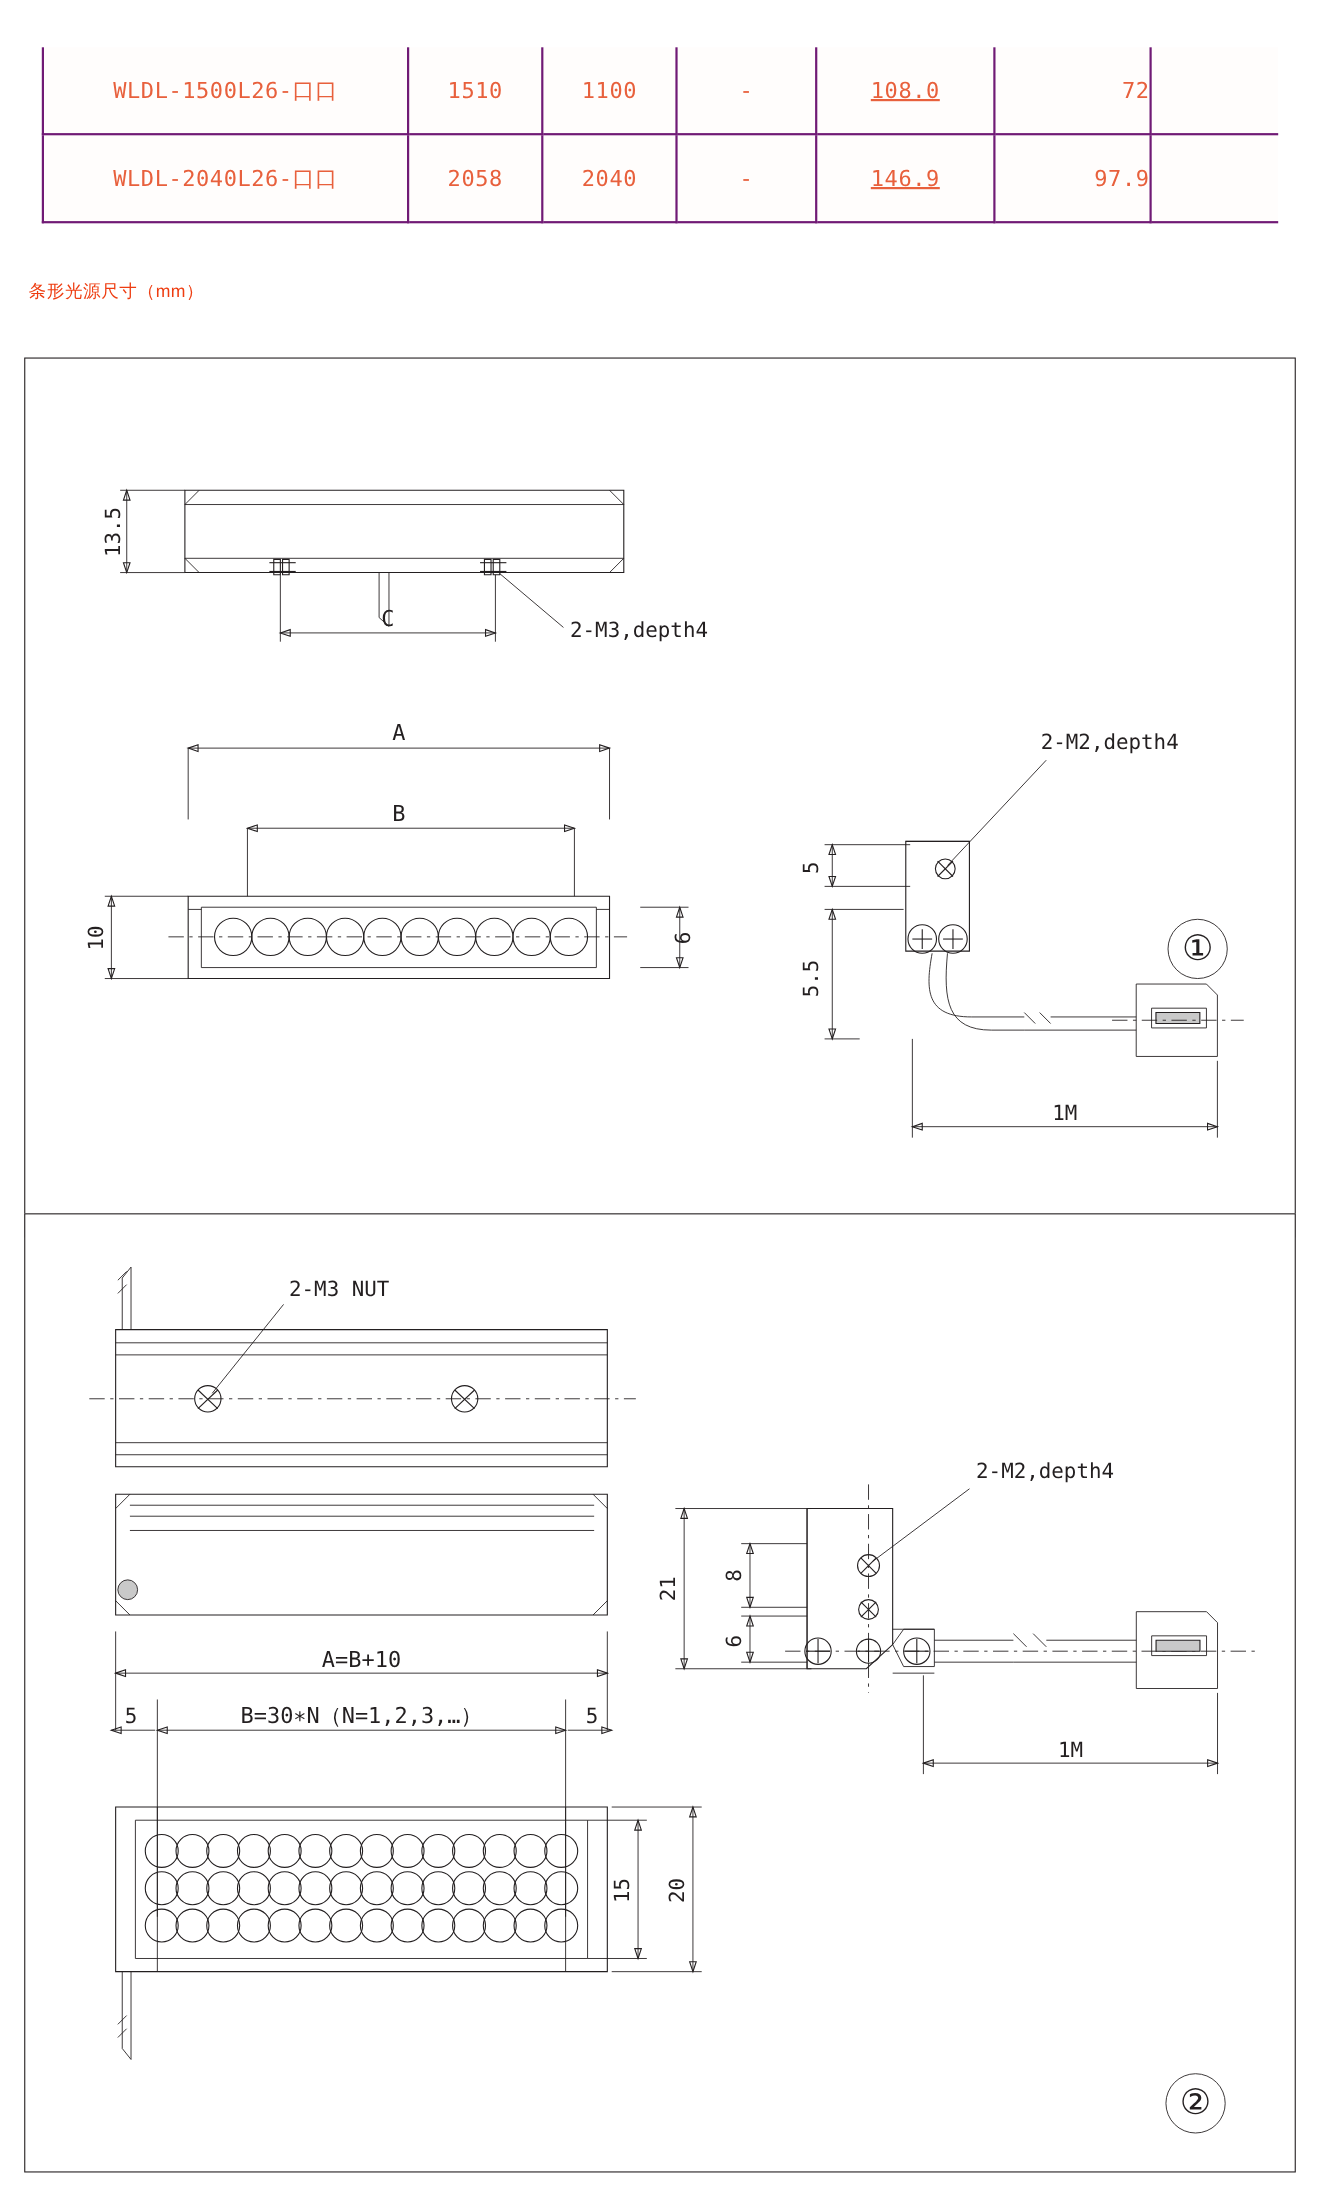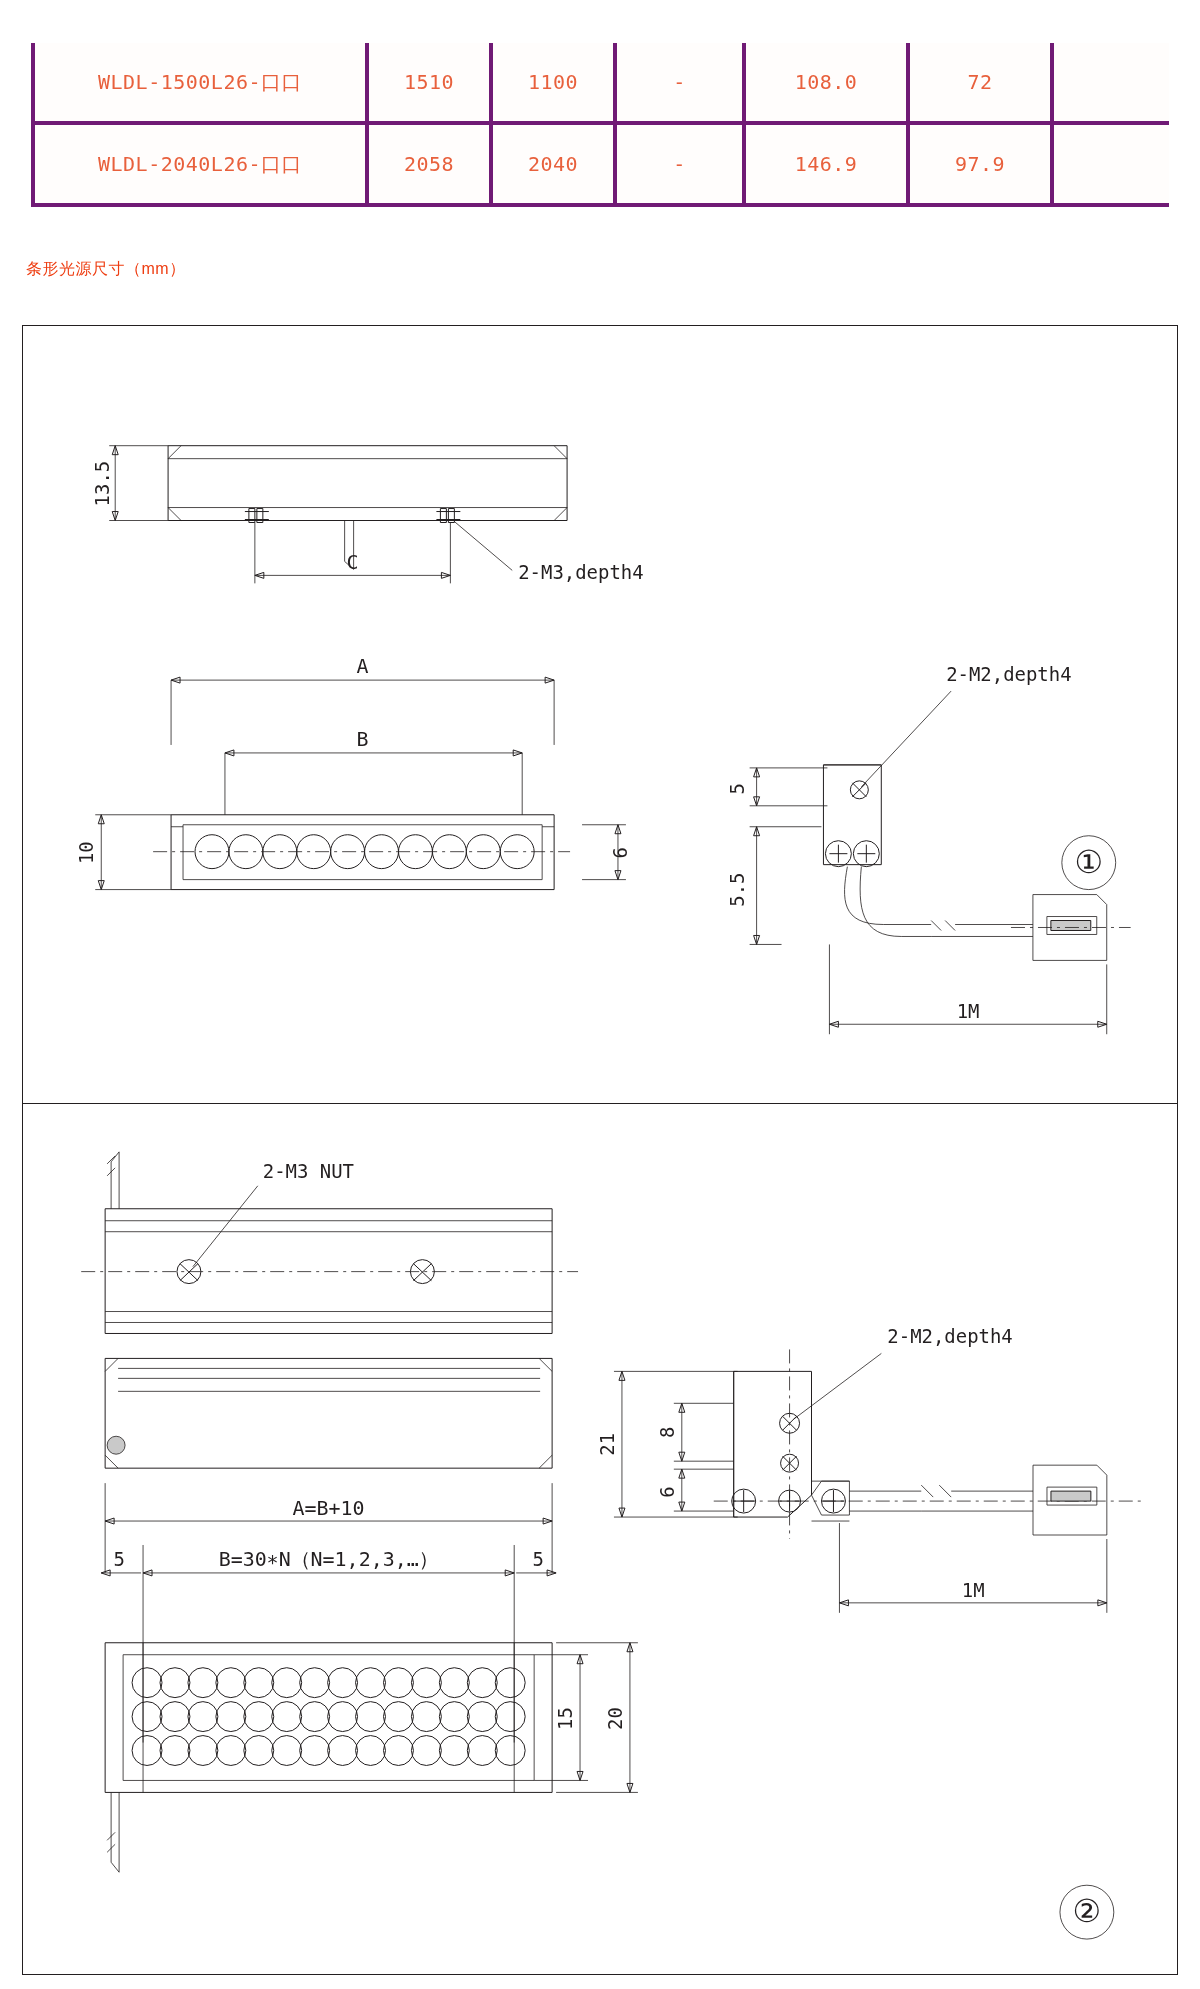--- a/index.html
+++ b/index.html
@@ -23,43 +23,45 @@
 
   
   .spec-table {
     width: 1050px;
     margin: 0 auto;
     border-collapse: collapse;
     table-layout: fixed;
     font-family: "DejaVu Sans Mono", monospace;
   }
   .spec-table td {
-    border: 4px solid #701a75;
+    border: 2px solid #701a75;
     color: #e8603c;
     font-size: 20px;
     text-align: center;
     height: 78px;
     padding: 0;
     background: #fffdfc;
     letter-spacing: 0.5px;
   }
   .spec-table td.model {
     width: 330px;
   }
   .spec-table td.num {
     width: 120px;
   }
   .spec-table td.dash {
     width: 125px;
   }
   .spec-table td.val {
     width: 160px;
+    text-decoration: underline;
   }
   .spec-table td.last {
     width: 140px;
+    text-align: right;
   }
   .spec-table td.blank {
     width: 115px;
     border-right: none;
   }
   .spec-table tr:first-child td {
     border-top: none;
   }
 
   

